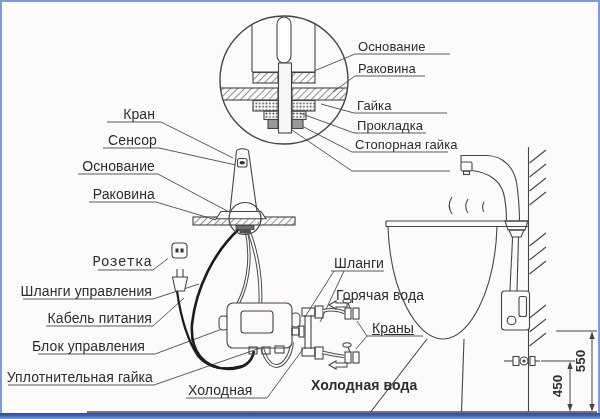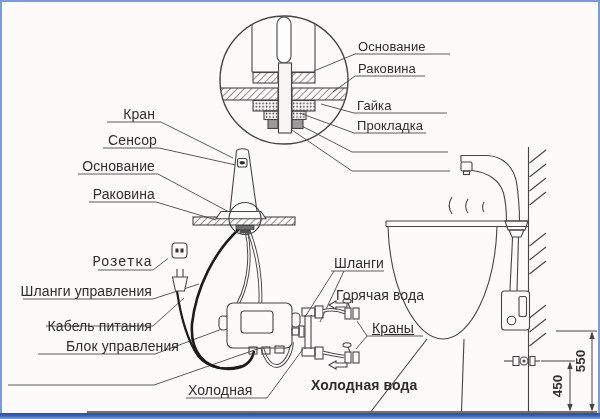--- a/index.html
+++ b/index.html
@@ -233,28 +233,30 @@
 
     <line x1="87" y1="412" x2="597" y2="412" stroke="#454545" stroke-width="1.3"></line>
   </svg>
 
   <span class="lbl" style="right:445px;top:107px;">Кран</span>
   <span class="lbl" style="right:443px;top:133px;">Сенсор</span>
   <span class="lbl" style="right:445px;top:159px;">Основание</span>
   <span class="lbl" style="right:445px;top:187px;">Раковина</span>
   <span class="lbl" style="right:448px;top:255px;font-family:Liberation Mono, monospace;">Розетка</span>
   <span class="lbl" style="right:448px;top:284px;">Шланги управления</span>
-  <span class="lbl" style="right:448px;top:311px;margin-top:8px;">Кабель питания</span>
-  <span class="lbl" style="right:421px;top:339px;">Блок управления</span>
+  <span class="lbl" style="right:448px;top:311px;">Кабель питания</span>
+  <span class="lbl" style="right:455px;top:339px;">Блок управления</span>
+  <span class="lbl" style="right:447px;top:370px;">Уплотнительная гайка</span>
   <span class="lbl" style="left:188px;top:383px;">Холодная</span>
 
   <span class="lbl sm" style="left:358px;top:40px;">Основание</span>
   <span class="lbl sm" style="left:358px;top:62px;">Раковина</span>
   <span class="lbl sm" style="left:357px;top:99px;">Гайка</span>
   <span class="lbl sm" style="left:357px;top:119px;">Прокладка</span>
+  <span class="lbl sm" style="left:355px;top:138px;">Стопорная гайка</span>
 
   <span class="lbl" style="left:334px;top:256px;">Шланги</span>
   <span class="lbl" style="left:336px;top:288px;">Горячая вода</span>
   <span class="lbl" style="left:372px;top:321px;text-decoration:underline;">Краны</span>
   <span class="lbl" style="left:311px;top:378px;font-weight:bold;">Холодная вода</span>
 
   <div class="frame"></div>
   <div class="bottom-bar"></div>
 </div>
 

